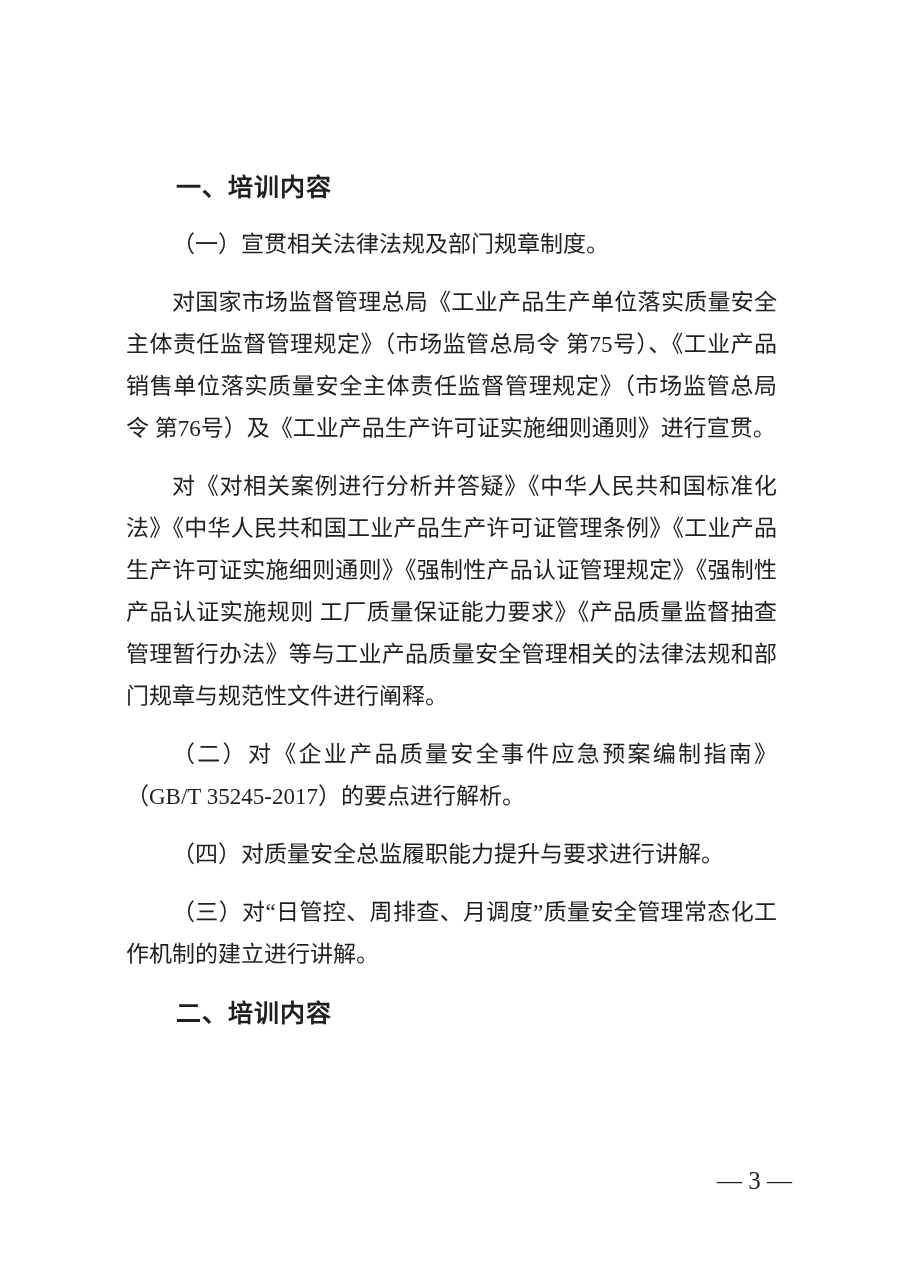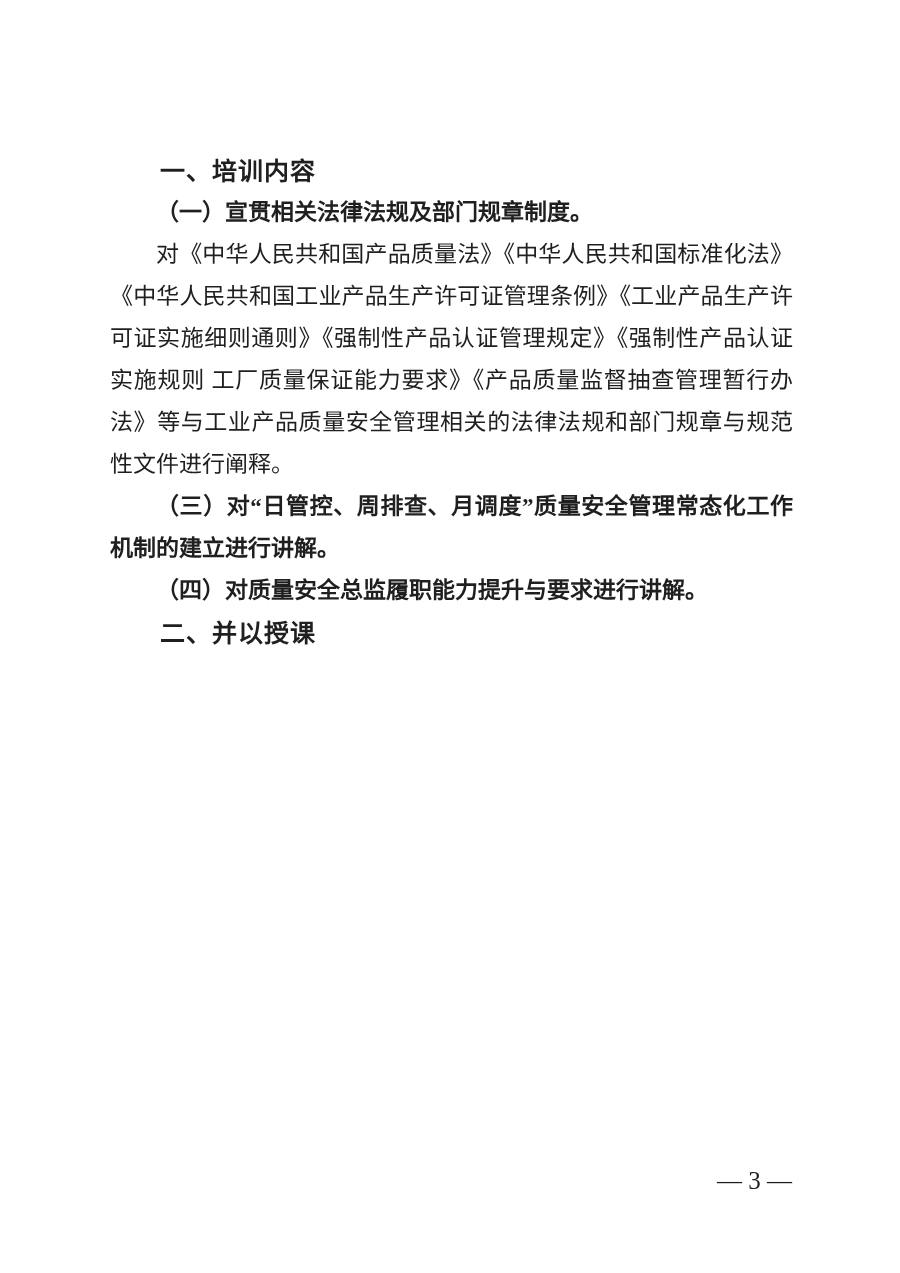--- a/index.html
+++ b/index.html
@@ -23,35 +23,35 @@
     height: 1273px;
     background: #ffffff;
   }
   .content {
     position: absolute;
     left: 110px;
     top: 150px;
     width: 683px;
   }
   .blk {
-    margin: 0;
+    margin: 16px;
     padding: 0;
     font-size: 23px;
     line-height: 42px;
     text-indent: 2em;
   }
   .h1 {
     font-family: "Liberation Sans", "DejaVu Sans", sans-serif;
     font-weight: 700;
     font-size: 25px;
     letter-spacing: 1px;
   }
   .h2 {
     font-family: "Liberation Serif", "DejaVu Serif", serif;
-    font-weight: 700;
+    font-weight: 400;
     text-align: justify;
   }
   .p {
     font-family: "Liberation Serif", "DejaVu Serif", serif;
     font-weight: 400;
     text-align: justify;
   }
   .page-footer {
     position: absolute;
     top: 1166px;
@@ -64,23 +64,25 @@
   }
 </style>
 </head>
 <body>
 
 <div class="page">
 
   <main class="content">
     <h2 class="blk h1">一、培训内容</h2>
     <h3 class="blk h2">（一）宣贯相关法律法规及部门规章制度。</h3>
-    <p class="blk p">对《中华人民共和国产品质量法》《中华人民共和国标准化法》《中华人民共和国工业产品生产许可证管理条例》《工业产品生产许可证实施细则通则》《强制性产品认证管理规定》《强制性产品认证实施规则 工厂质量保证能力要求》《产品质量监督抽查管理暂行办法》等与工业产品质量安全管理相关的法律法规和部门规章与规范性文件进行阐释。</p>
+    <p class="blk p">对国家市场监督管理总局《工业产品生产单位落实质量安全主体责任监督管理规定》（市场监管总局令 第75号）、《工业产品销售单位落实质量安全主体责任监督管理规定》（市场监管总局令 第76号）及《工业产品生产许可证实施细则通则》进行宣贯。</p>
+    <p class="blk p">对《对相关案例进行分析并答疑》《中华人民共和国标准化法》《中华人民共和国工业产品生产许可证管理条例》《工业产品生产许可证实施细则通则》《强制性产品认证管理规定》《强制性产品认证实施规则 工厂质量保证能力要求》《产品质量监督抽查管理暂行办法》等与工业产品质量安全管理相关的法律法规和部门规章与规范性文件进行阐释。</p>
+    <h3 class="blk h2">（二）对《企业产品质量安全事件应急预案编制指南》（GB/T 35245-2017）的要点进行解析。</h3>
+    <h3 class="blk h2">（四）对质量安全总监履职能力提升与要求进行讲解。</h3>
     <h3 class="blk h2">（三）对“日管控、周排查、月调度”质量安全管理常态化工作机制的建立进行讲解。</h3>
-    <h3 class="blk h2">（四）对质量安全总监履职能力提升与要求进行讲解。</h3>
-    <h2 class="blk h1">二、并以授课</h2>
+    <h2 class="blk h1">二、培训内容</h2>
   </main>
 
   <footer class="page-footer">
     <span>— 3 —</span>
   </footer>
 
 </div>
 
 </body></html>

